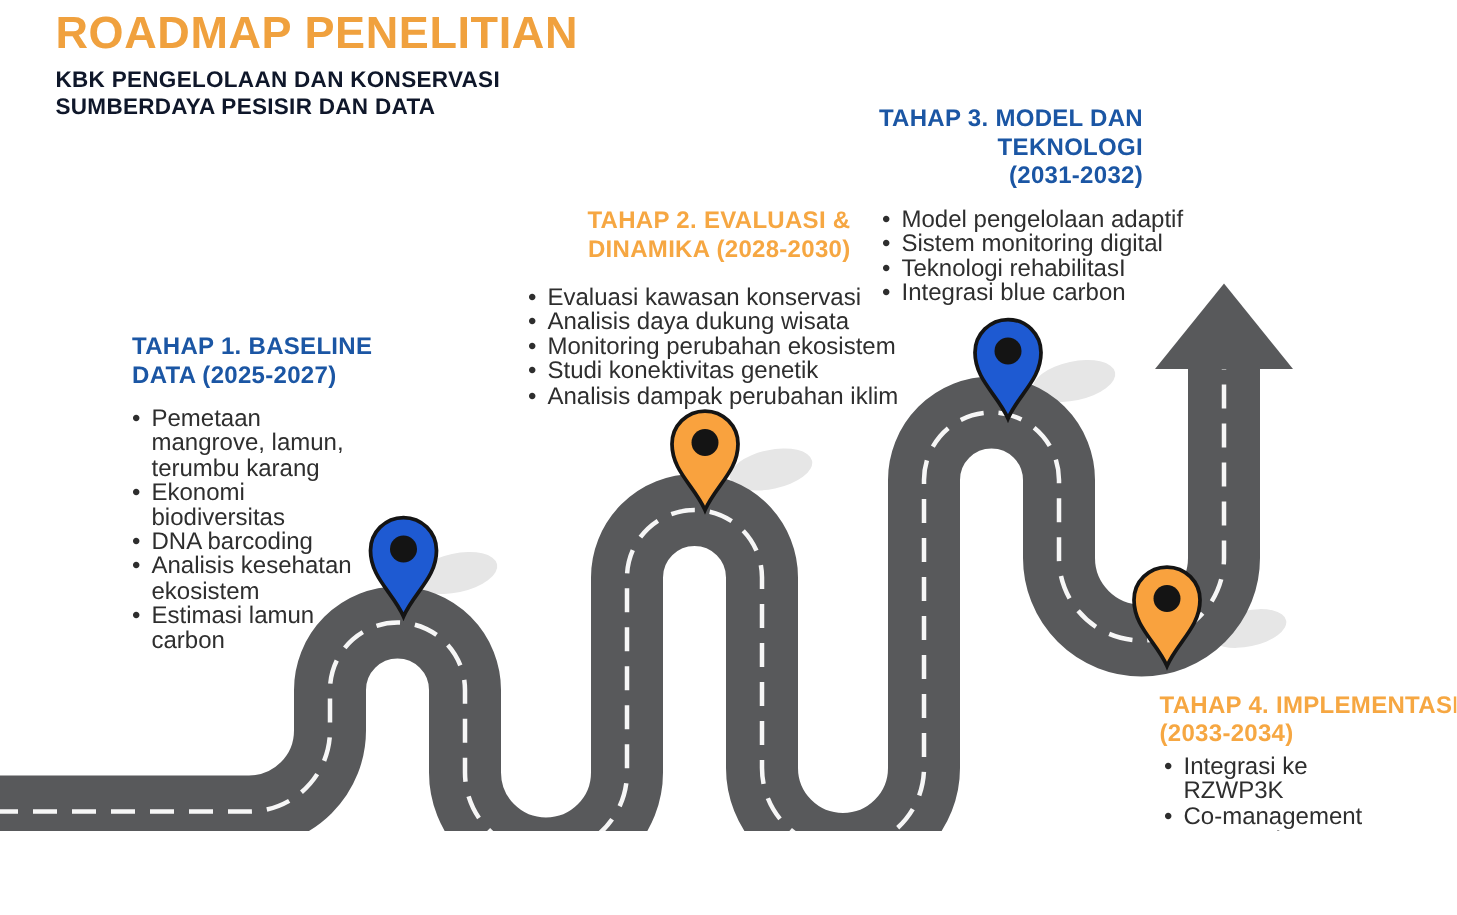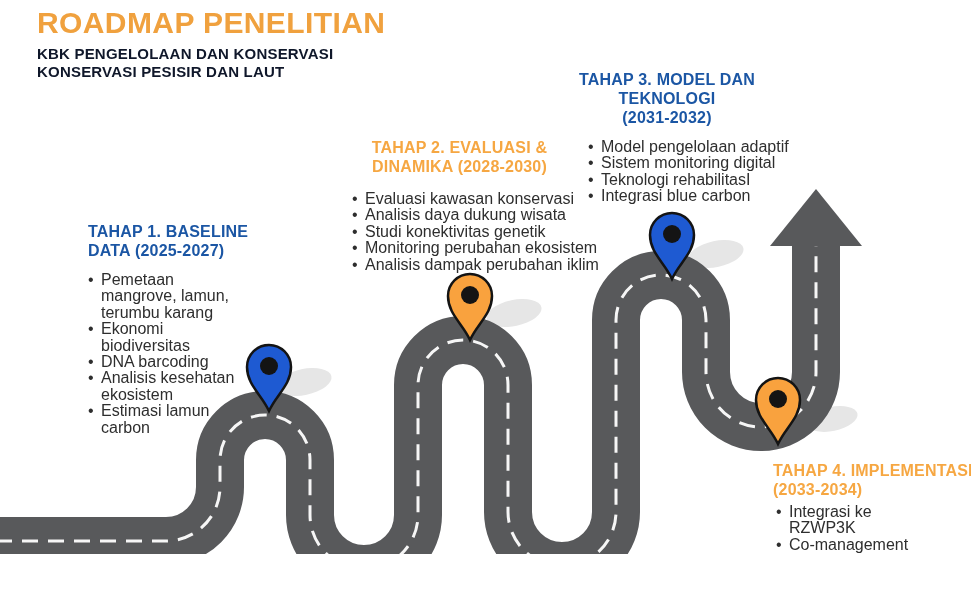--- a/index.html
+++ b/index.html
@@ -12,21 +12,21 @@
   
   .hdr{position:absolute;left:37px;top:6px;}
   .hdr-title{font-size:30px;font-weight:800;color:#F0A13E;letter-spacing:.4px;white-space:nowrap;}
   .hdr-sub{margin-top:5px;font-size:15px;font-weight:700;color:#0f172a;line-height:18px;letter-spacing:.2px;}
   .hdr-sub div{white-space:nowrap;}
 
   
   .stage{position:absolute;}
   .stage-title{font-weight:700;font-size:16px;line-height:19px;letter-spacing:.2px;}
   .stage-title div{white-space:nowrap;}
-  .stage.center .stage-title{text-align:center;}
+  .stage.center .stage-title{text-align:right;}
   .stage.blue  .stage-title{color:#1B56A4;}
   .stage.orange .stage-title{color:#F6A742;}
   .stage ul{list-style:none;margin:0;padding:0;font-size:16px;line-height:16.4px;color:#2E2E2E;}
   .stage li{position:relative;padding-left:13px;}
   .stage li::before{content:"\2022";position:absolute;left:0;top:0;}
   .stage.nowrap li{white-space:nowrap;}
 
   #stage1{left:88px;top:222px;width:180px;}
   #stage1 ul{margin-top:12px;width:152px;}
   #stage2{left:352px;top:138px;width:215px;}
@@ -76,21 +76,21 @@
     <g transform="translate(778,444)">
       <path d="M0,0 C-7,-16 -22,-26 -22,-44 A22,22 0 1 1 22,-44 C22,-26 7,-16 0,0 Z" stroke="#141414" stroke-width="2.5" fill="#F9A23E"></path>
       <circle cx="0" cy="-45" r="9" fill="#141414"></circle>
     </g>
   </svg>
 
   <div class="hdr">
     <div class="hdr-title">ROADMAP PENELITIAN</div>
     <div class="hdr-sub">
       <div>KBK PENGELOLAAN DAN KONSERVASI</div>
-      <div>KONSERVASI PESISIR DAN LAUT</div>
+      <div>SUMBERDAYA PESISIR DAN DATA</div>
     </div>
   </div>
 
   <section id="stage1" class="stage blue">
     <div class="stage-title">
       <div>TAHAP 1. BASELINE</div>
       <div>DATA (2025-2027)</div>
     </div>
     <ul>
       <li>Pemetaan mangrove, lamun, terumbu karang</li>
@@ -102,22 +102,22 @@
   </section>
 
   <section id="stage2" class="stage orange center nowrap">
     <div class="stage-title">
       <div>TAHAP 2. EVALUASI &amp;</div>
       <div>DINAMIKA (2028-2030)</div>
     </div>
     <ul>
       <li>Evaluasi kawasan konservasi</li>
       <li>Analisis daya dukung wisata</li>
+      <li>Monitoring perubahan ekosistem</li>
       <li>Studi konektivitas genetik</li>
-      <li>Monitoring perubahan ekosistem</li>
       <li>Analisis dampak perubahan iklim</li>
     </ul>
   </section>
 
   <section id="stage3" class="stage blue center nowrap">
     <div class="stage-title">
       <div>TAHAP 3. MODEL DAN</div>
       <div>TEKNOLOGI</div>
       <div>(2031-2032)</div>
     </div>

